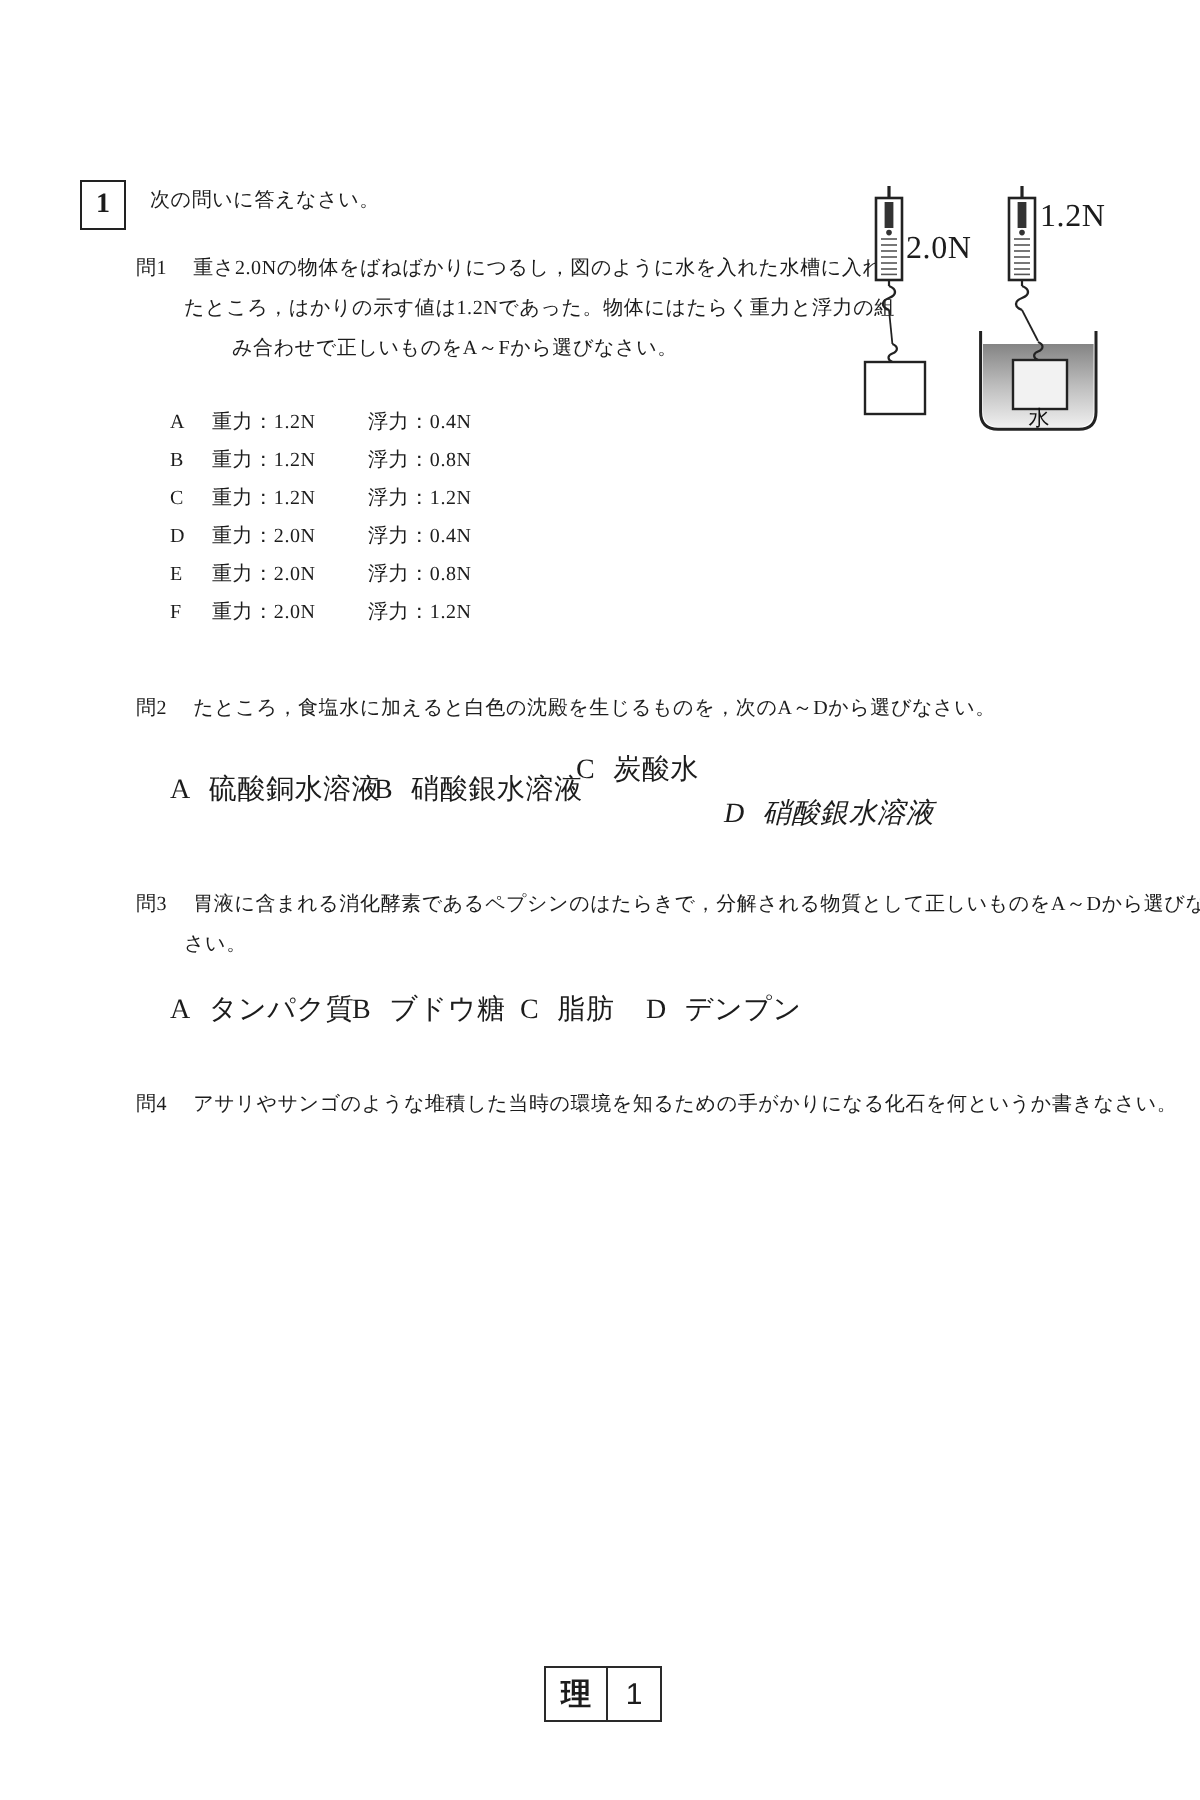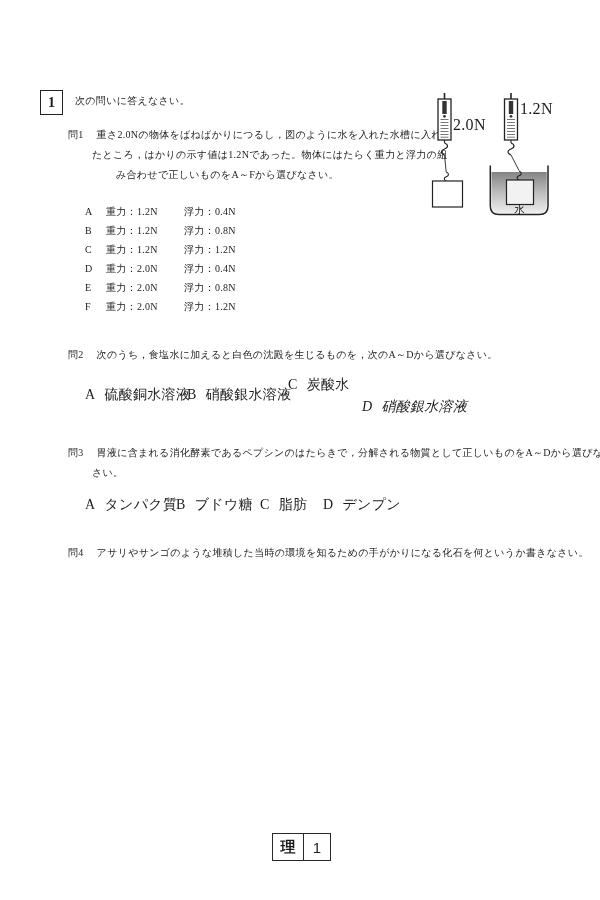--- a/index.html
+++ b/index.html
@@ -135,21 +135,21 @@
       <path d="M519,171 c3,1.2 3,3.6 0,4.8 c-2.6,1 -2.6,3 0,4.2" fill="none" stroke="#222" stroke-width="1.1"></path>
       <rect x="506.5" y="180" width="27" height="24.5" fill="#f2f2f2" stroke="#222" stroke-width="1.2"></rect>
       <text x="519.5" y="212.5" text-anchor="middle" font-size="10.5" fill="#111" font-family="Liberation Serif, DejaVu Serif, serif">水</text>
     </g>
   </svg>
 
   <div class="abs fig-label" style="left:453px;top:116px;">2.0N</div>
   <div class="abs fig-label" style="left:520px;top:100px;">1.2N</div>
 
   <div class="abs t" style="left:68px;top:348px;">
-    <span>問2</span><span style="display:inline-block;width:13px;"></span><span>次のうち，食塩水に加えると白色の沈殿を生じるものを，次のA～Dから選びなさい。</span>
+    <span>問2</span><span style="display:inline-block;width:13px;"></span><span>たところ，食塩水に加えると白色の沈殿を生じるものを，次のA～Dから選びなさい。</span>
   </div>
   <div class="q2-item" style="left:85px;top:386px;">
     <span class="q-letter">A</span><span>硫酸銅水溶液</span>
   </div>
   <div class="q2-item" style="left:187px;top:386px;">
     <span class="q-letter">B</span><span>硝酸銀水溶液</span>
   </div>
   <div class="q2-item" style="left:288px;top:376px;text-align:right;">
     <span class="q-letter">C</span><span>炭酸水</span>
   </div>

